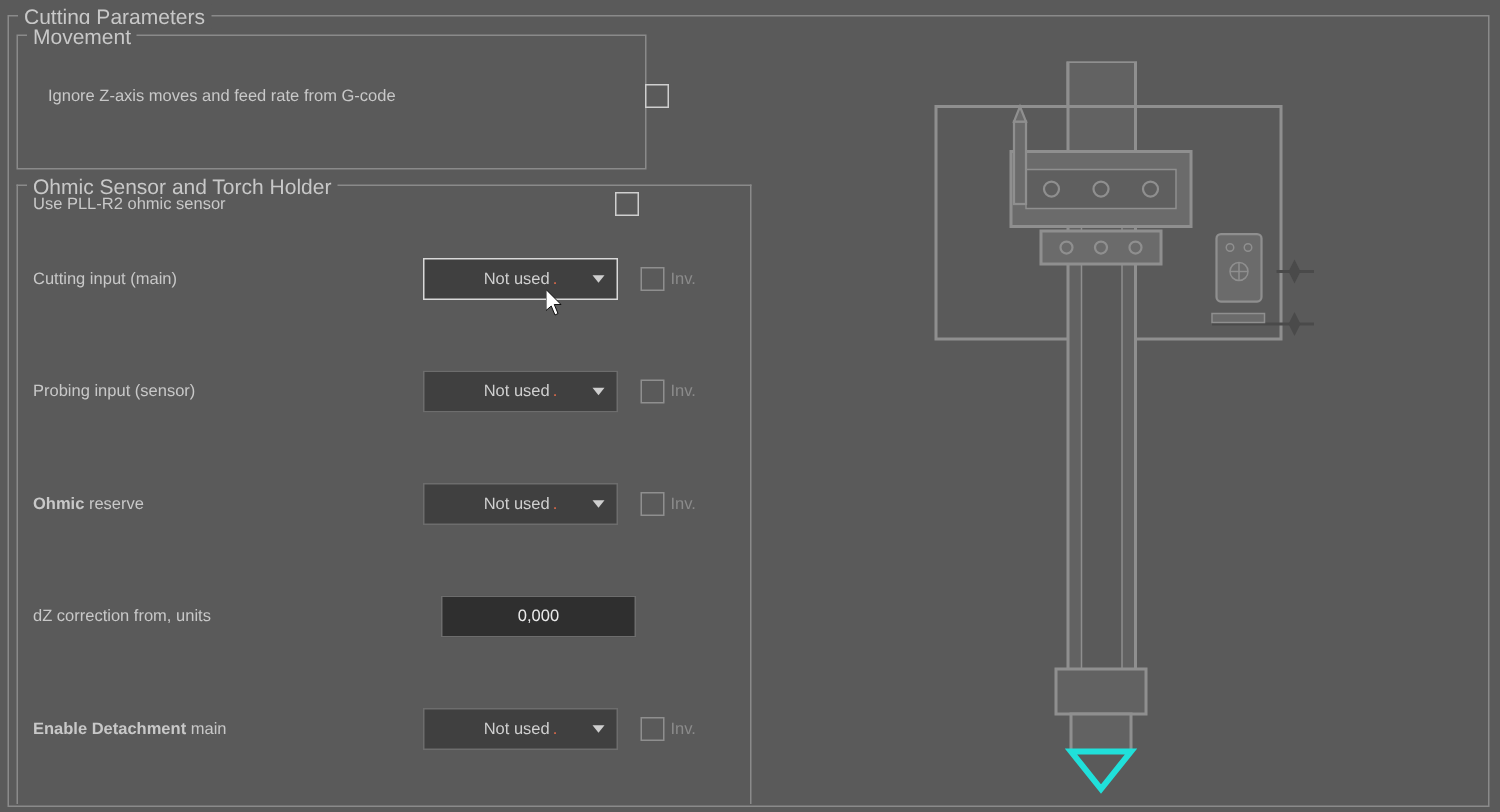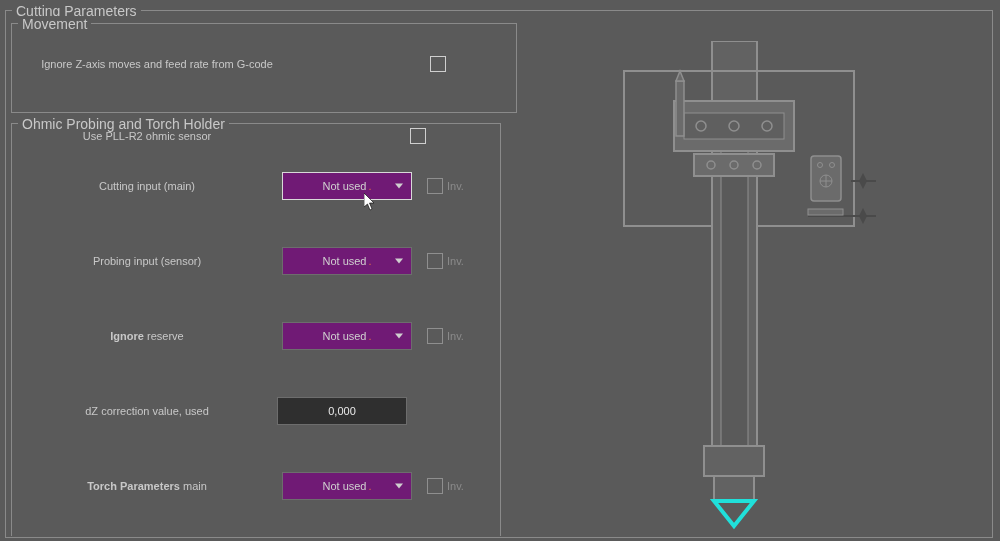--- a/index.html
+++ b/index.html
@@ -35,33 +35,32 @@
     left: 0;
     width: 100%;
     display: flex;
     align-items: center;
   }
   .row-label {
     position: absolute;
     left: 10px;
     width: 250px;
     color: #c8c8c8;
-    text-align: center;
   }
   .checkbox {
     width: 16px;
     height: 16px;
     border: 1px solid #cfcfcf;
     background: #5a5a5a;
     cursor: pointer;
   }
   .select {
     width: 130px;
     height: 28px;
-    background: #701a75;
+    background: #404040;
     border: 1px solid #6d6d6d;
     color: #d0d0d0;
     display: flex;
     align-items: center;
     justify-content: center;
     position: relative;
     cursor: pointer;
   }
   .select.active {
     border: 1px solid #d9d9d9;
@@ -115,30 +114,30 @@
   }
 </style>
 </head>
 <body>
 
 <div class="page">
 
   <div class="fieldset" style="left:5px; top:10px; width:988px; height:528px;">
     <div class="fieldset-label">Cutting Parameters</div>
 
-    <div class="fieldset" style="left:5px; top:12px; width:506px; height:90px;">
+    <div class="fieldset" style="left:5px; top:12px; width:420px; height:90px;">
       <div class="fieldset-label">Movement</div>
       <div class="row" style="top:40px;">
         <div class="row-label" style="left:20px;">Ignore Z-axis moves and feed rate from G-code</div>
         <div class="checkbox" style="position:absolute; left:418px;"></div>
       </div>
     </div>
 
     <div class="fieldset" style="left:5px; top:112px; width:490px; height:413px; border-bottom:none;">
-      <div class="fieldset-label">Ohmic Probing and Torch Holder</div>
+      <div class="fieldset-label">Ohmic Sensor and Torch Holder</div>
 
       <div class="row" style="top:12px;">
         <div class="row-label">Use PLL-R2 ohmic sensor</div>
         <div class="checkbox" style="position:absolute; left:398px;"></div>
       </div>
 
       <div class="row" style="top:62px;">
         <div class="row-label">Cutting input (main)</div>
         <div class="select active" style="position:absolute; left:270px;">
           <span class="select-text">Not used</span>
@@ -163,41 +162,41 @@
           <div class="chevron"></div>
         </div>
         <div class="inv-wrap" style="left:415px;">
           <div class="checkbox"></div>
           <span class="inv-label">Inv.</span>
         </div>
       </div>
 
       <div class="row" style="top:212px;">
         <div class="row-label">
-          <b>Ignore</b><span> reserve</span>
+          <b>Ohmic</b><span> reserve</span>
         </div>
         <div class="select" style="position:absolute; left:270px;">
           <span class="select-text">Not used</span>
             <span class="select-dot">.</span>
           <div class="chevron"></div>
         </div>
         <div class="inv-wrap" style="left:415px;">
           <div class="checkbox"></div>
           <span class="inv-label">Inv.</span>
         </div>
       </div>
 
       <div class="row" style="top:287px;">
-        <div class="row-label">dZ correction value, used</div>
-        <div class="numbox" style="position:absolute; left:265px;">0,000</div>
+        <div class="row-label">dZ correction from, units</div>
+        <div class="numbox" style="position:absolute; left:282px;">0,000</div>
       </div>
 
       <div class="row" style="top:362px;">
         <div class="row-label">
-          <b>Torch Parameters</b><span> main</span>
+          <b>Enable Detachment</b><span> main</span>
         </div>
         <div class="select" style="position:absolute; left:270px;">
           <span class="select-text">Not used</span>
             <span class="select-dot">.</span>
           <div class="chevron"></div>
         </div>
         <div class="inv-wrap" style="left:415px;">
           <div class="checkbox"></div>
           <span class="inv-label">Inv.</span>
         </div>

